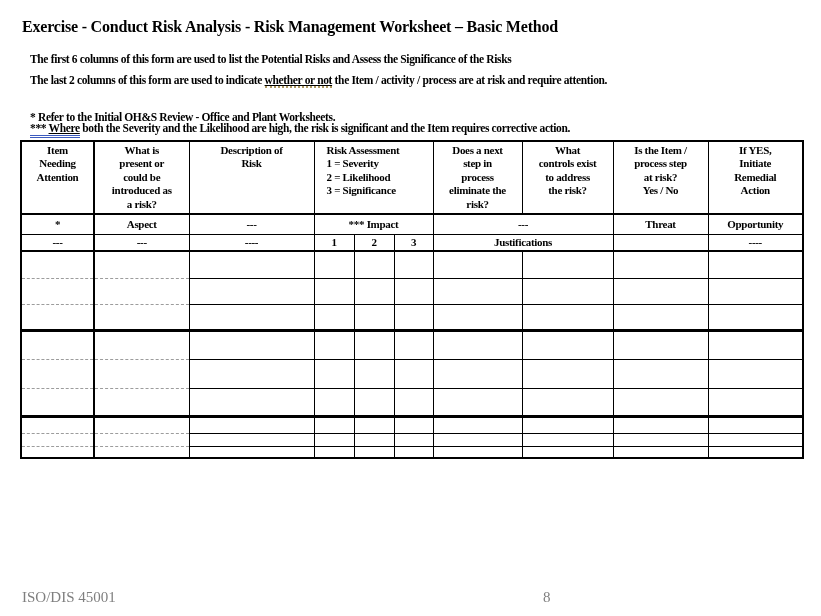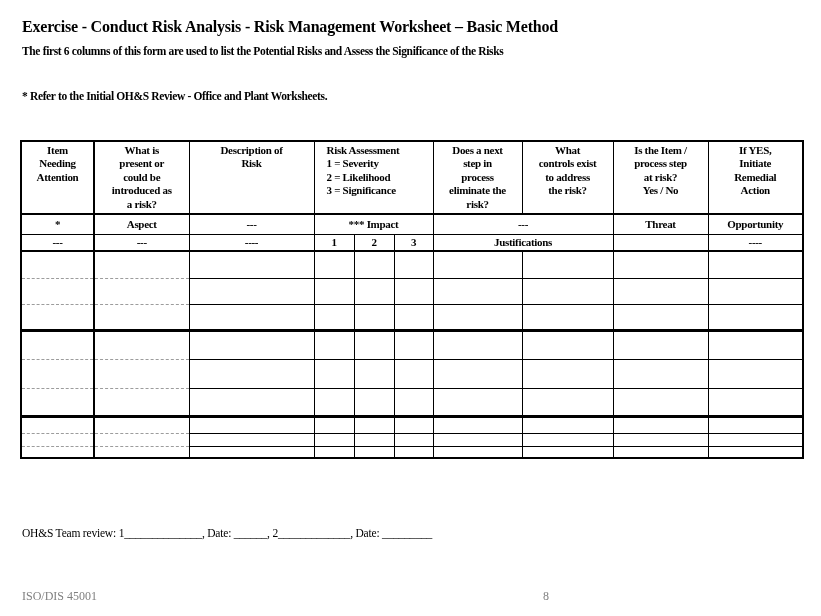--- a/index.html
+++ b/index.html
@@ -18,29 +18,29 @@
     top: 18px;
     margin: 0;
     font-size: 16px;
     font-weight: bold;
     letter-spacing: -0.2px;
     white-space: nowrap;
   }
   .para {
     position: absolute;
     left: 22px;
-    margin: 0;
+    margin: 8px;
     font-size: 11.5px;
     font-weight: bold;
     letter-spacing: -0.35px;
     white-space: nowrap;
   }
   #intro-1 { top: 45px; }
   #intro-2 { top: 66px; }
-  #note-refer { top: 90px; }
+  #note-refer { top: 103px; }
   #note-where { top: 114px; }
   .spell {
     text-decoration: underline;
     border-bottom: 2px dotted #ae9a62;
   }
   .grammar {
     border-bottom: 3px double #3c5bbf;
     padding-bottom: 1px;
   }
   .grammar .u { text-decoration: underline; }
@@ -86,39 +86,41 @@
     font-weight: normal;
     letter-spacing: -0.2px;
     white-space: nowrap;
   }
   #footer-1 { top: 500px; }
   #footer-2 { top: 527px; }
 
   .status {
     position: absolute;
     margin: 0;
-    font-size: 12px;
+    font-size: 15px;
     color: #7f7f7f;
     white-space: nowrap;
   }
   #status-ref { left: 22px; top: 589px; }
   #status-page { left: 543px; top: 589px; }
 </style>
 </head>
 <body>
 
 <div class="page">
 
   <h1 class="title">Exercise - Conduct Risk Analysis - Risk Management Worksheet – Basic Method</h1>
 
   <p class="para" id="intro-1">The first 6 columns of this form are used to list the Potential Risks and Assess the Significance of the Risks</p>
 
+  <p class="para" id="intro-2"><span>The last 2 columns of this form are used to indicate </span><span class="spell">whether or not</span><span> the Item / activity / process are at risk and require attention.</span></p>
 
   <p class="para" id="note-refer"><span>*</span><span> Refer to the Initial OH&amp;S Review - Office and Plant Worksheets.</span></p>
 
+  <p class="para" id="note-where"><span class="grammar"><span>*** </span><span class="u">Where</span></span><span> both the Severity and the Likelihood are high, the risk is significant and the Item requires corrective action.</span></p>
 
   <table class="grid">
     <colgroup>
       <col style="width:73px">
         <col style="width:95px">
         <col style="width:125px">
       <col style="width:40px">
         <col style="width:40px">
         <col style="width:39px">
       <col style="width:89px">
@@ -286,18 +288,17 @@
           <td></td>
           <td></td>
           <td></td>
           <td></td>
           <td></td>
           <td></td>
         </tr>
       </tbody>
   </table>
 
-  <p class="footer-line" id="footer-2">OH&amp;S Team review: 1______________, Date: ______, 2_____________, Date: _________</p>
 
   <p class="status" id="status-ref">ISO/DIS 45001</p>
   <p class="status" id="status-page">8</p>
 
 </div>
 
 </body></html>

